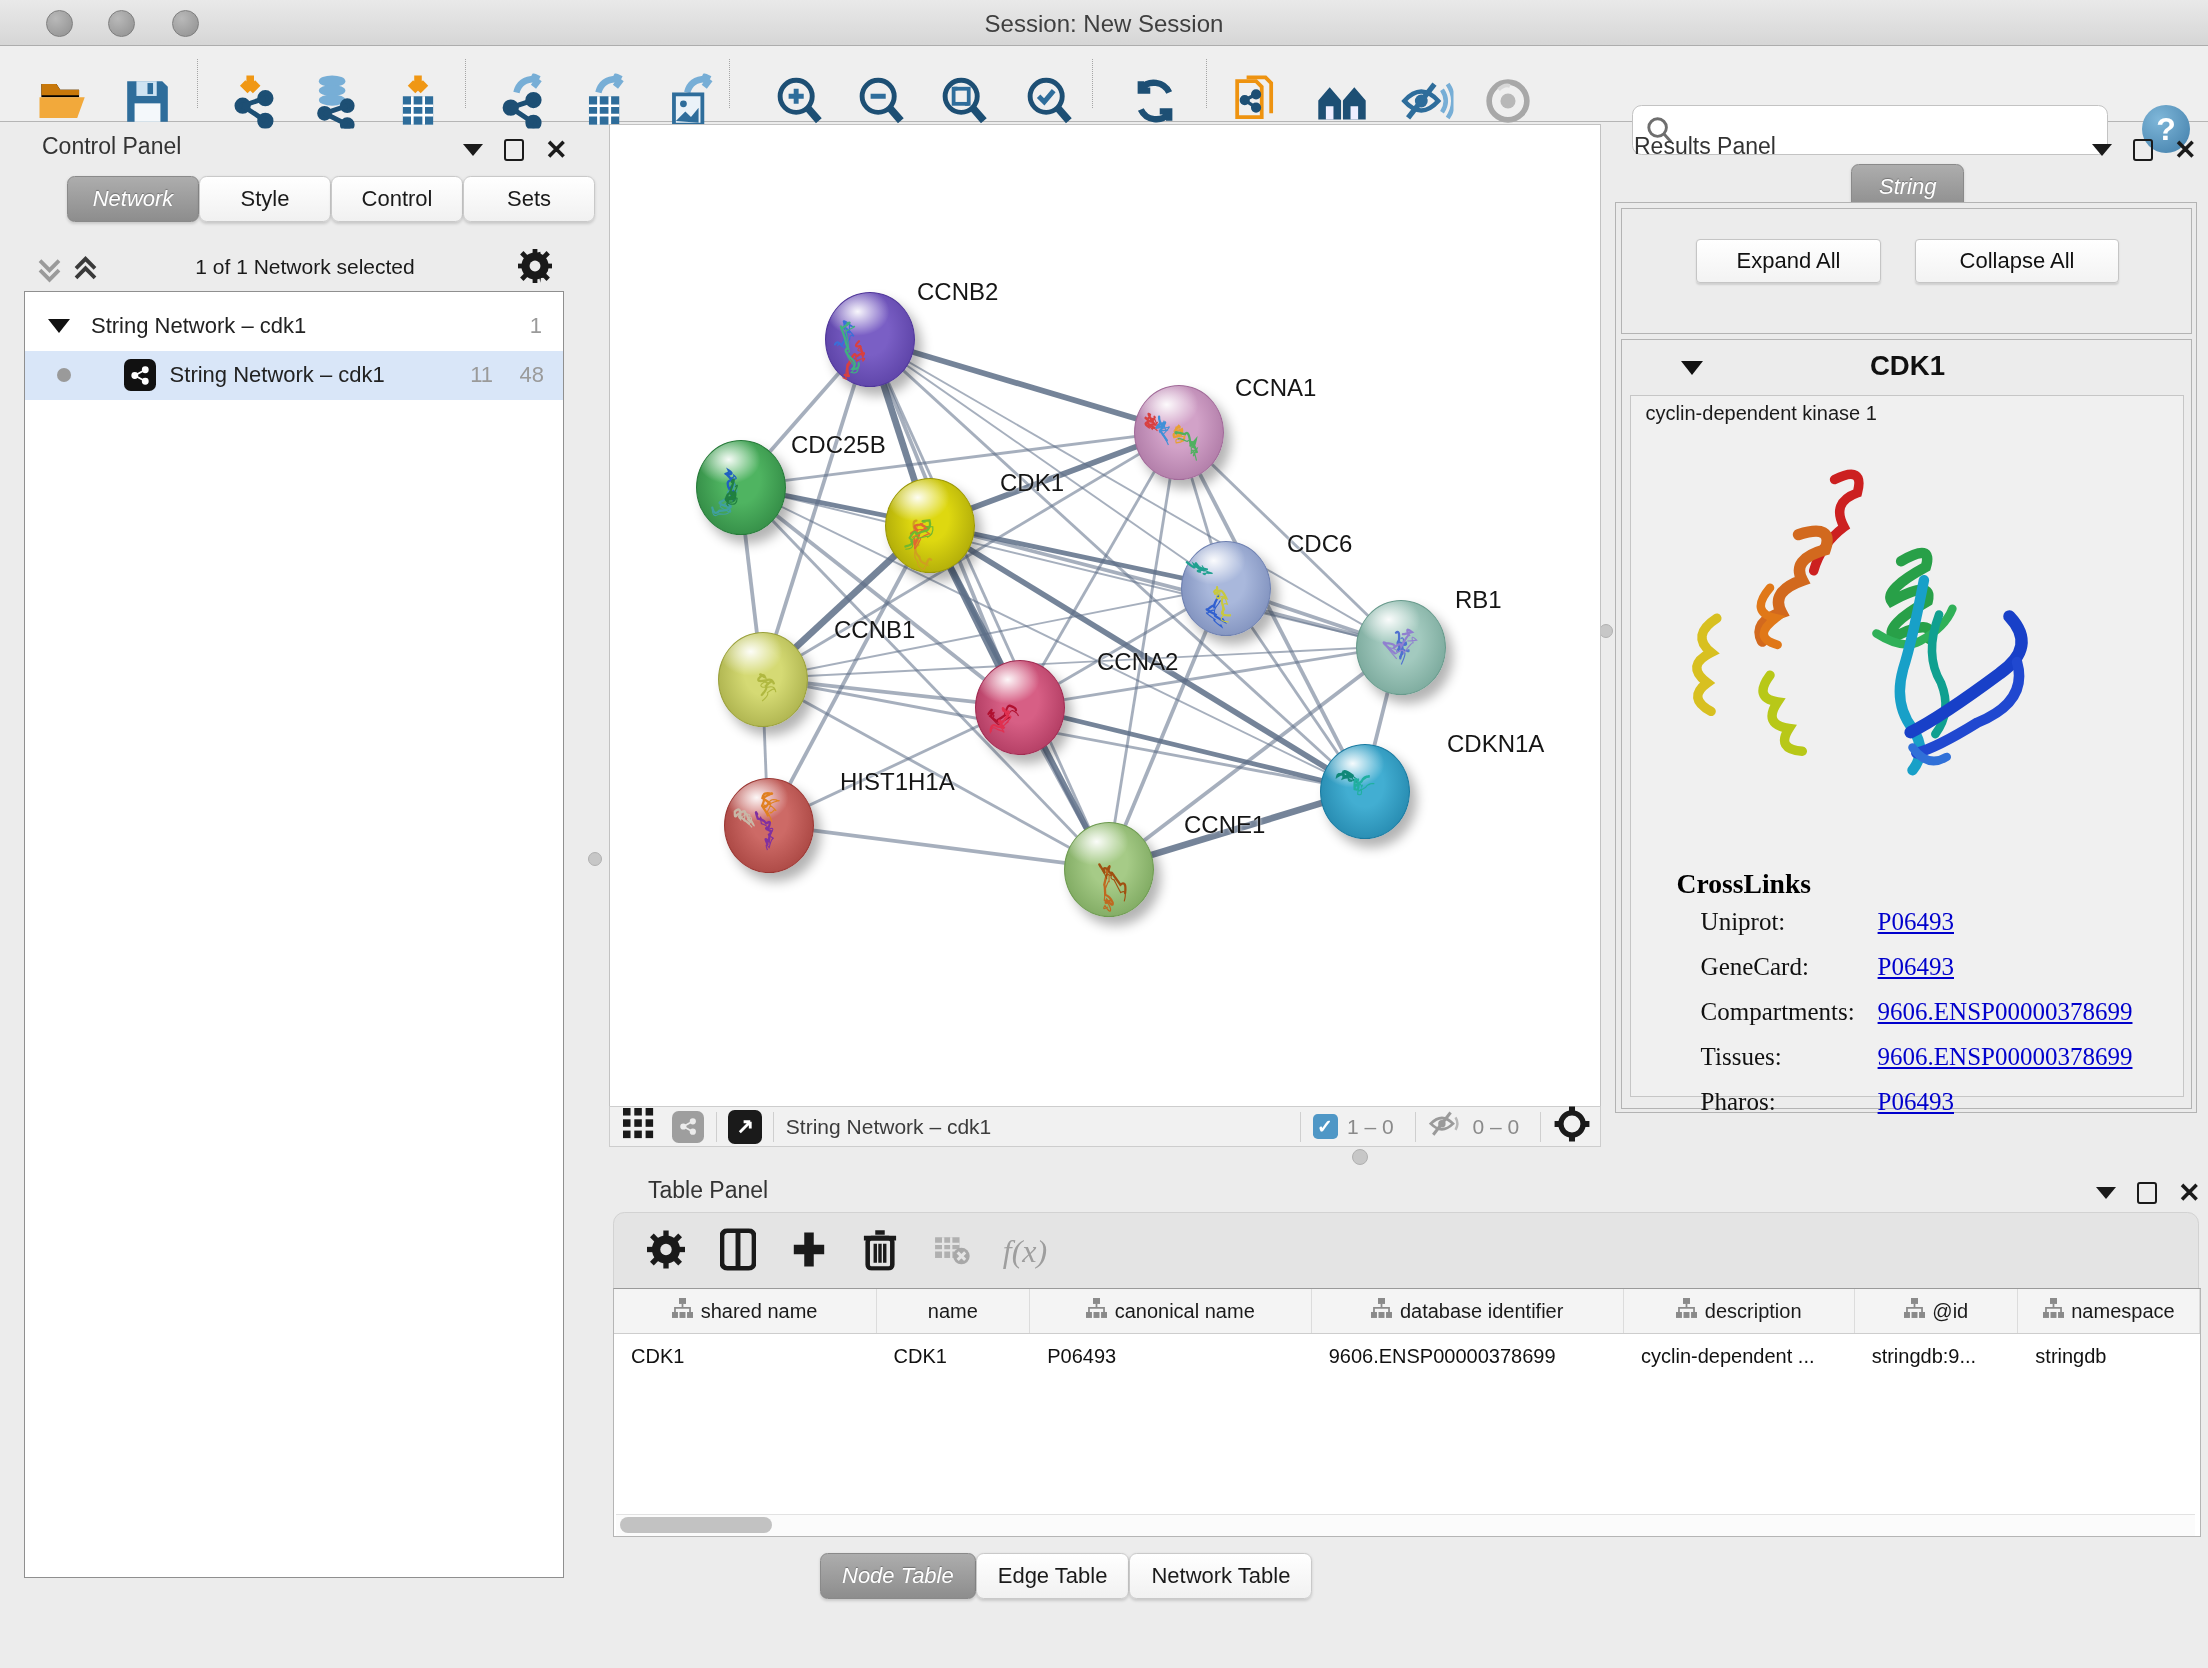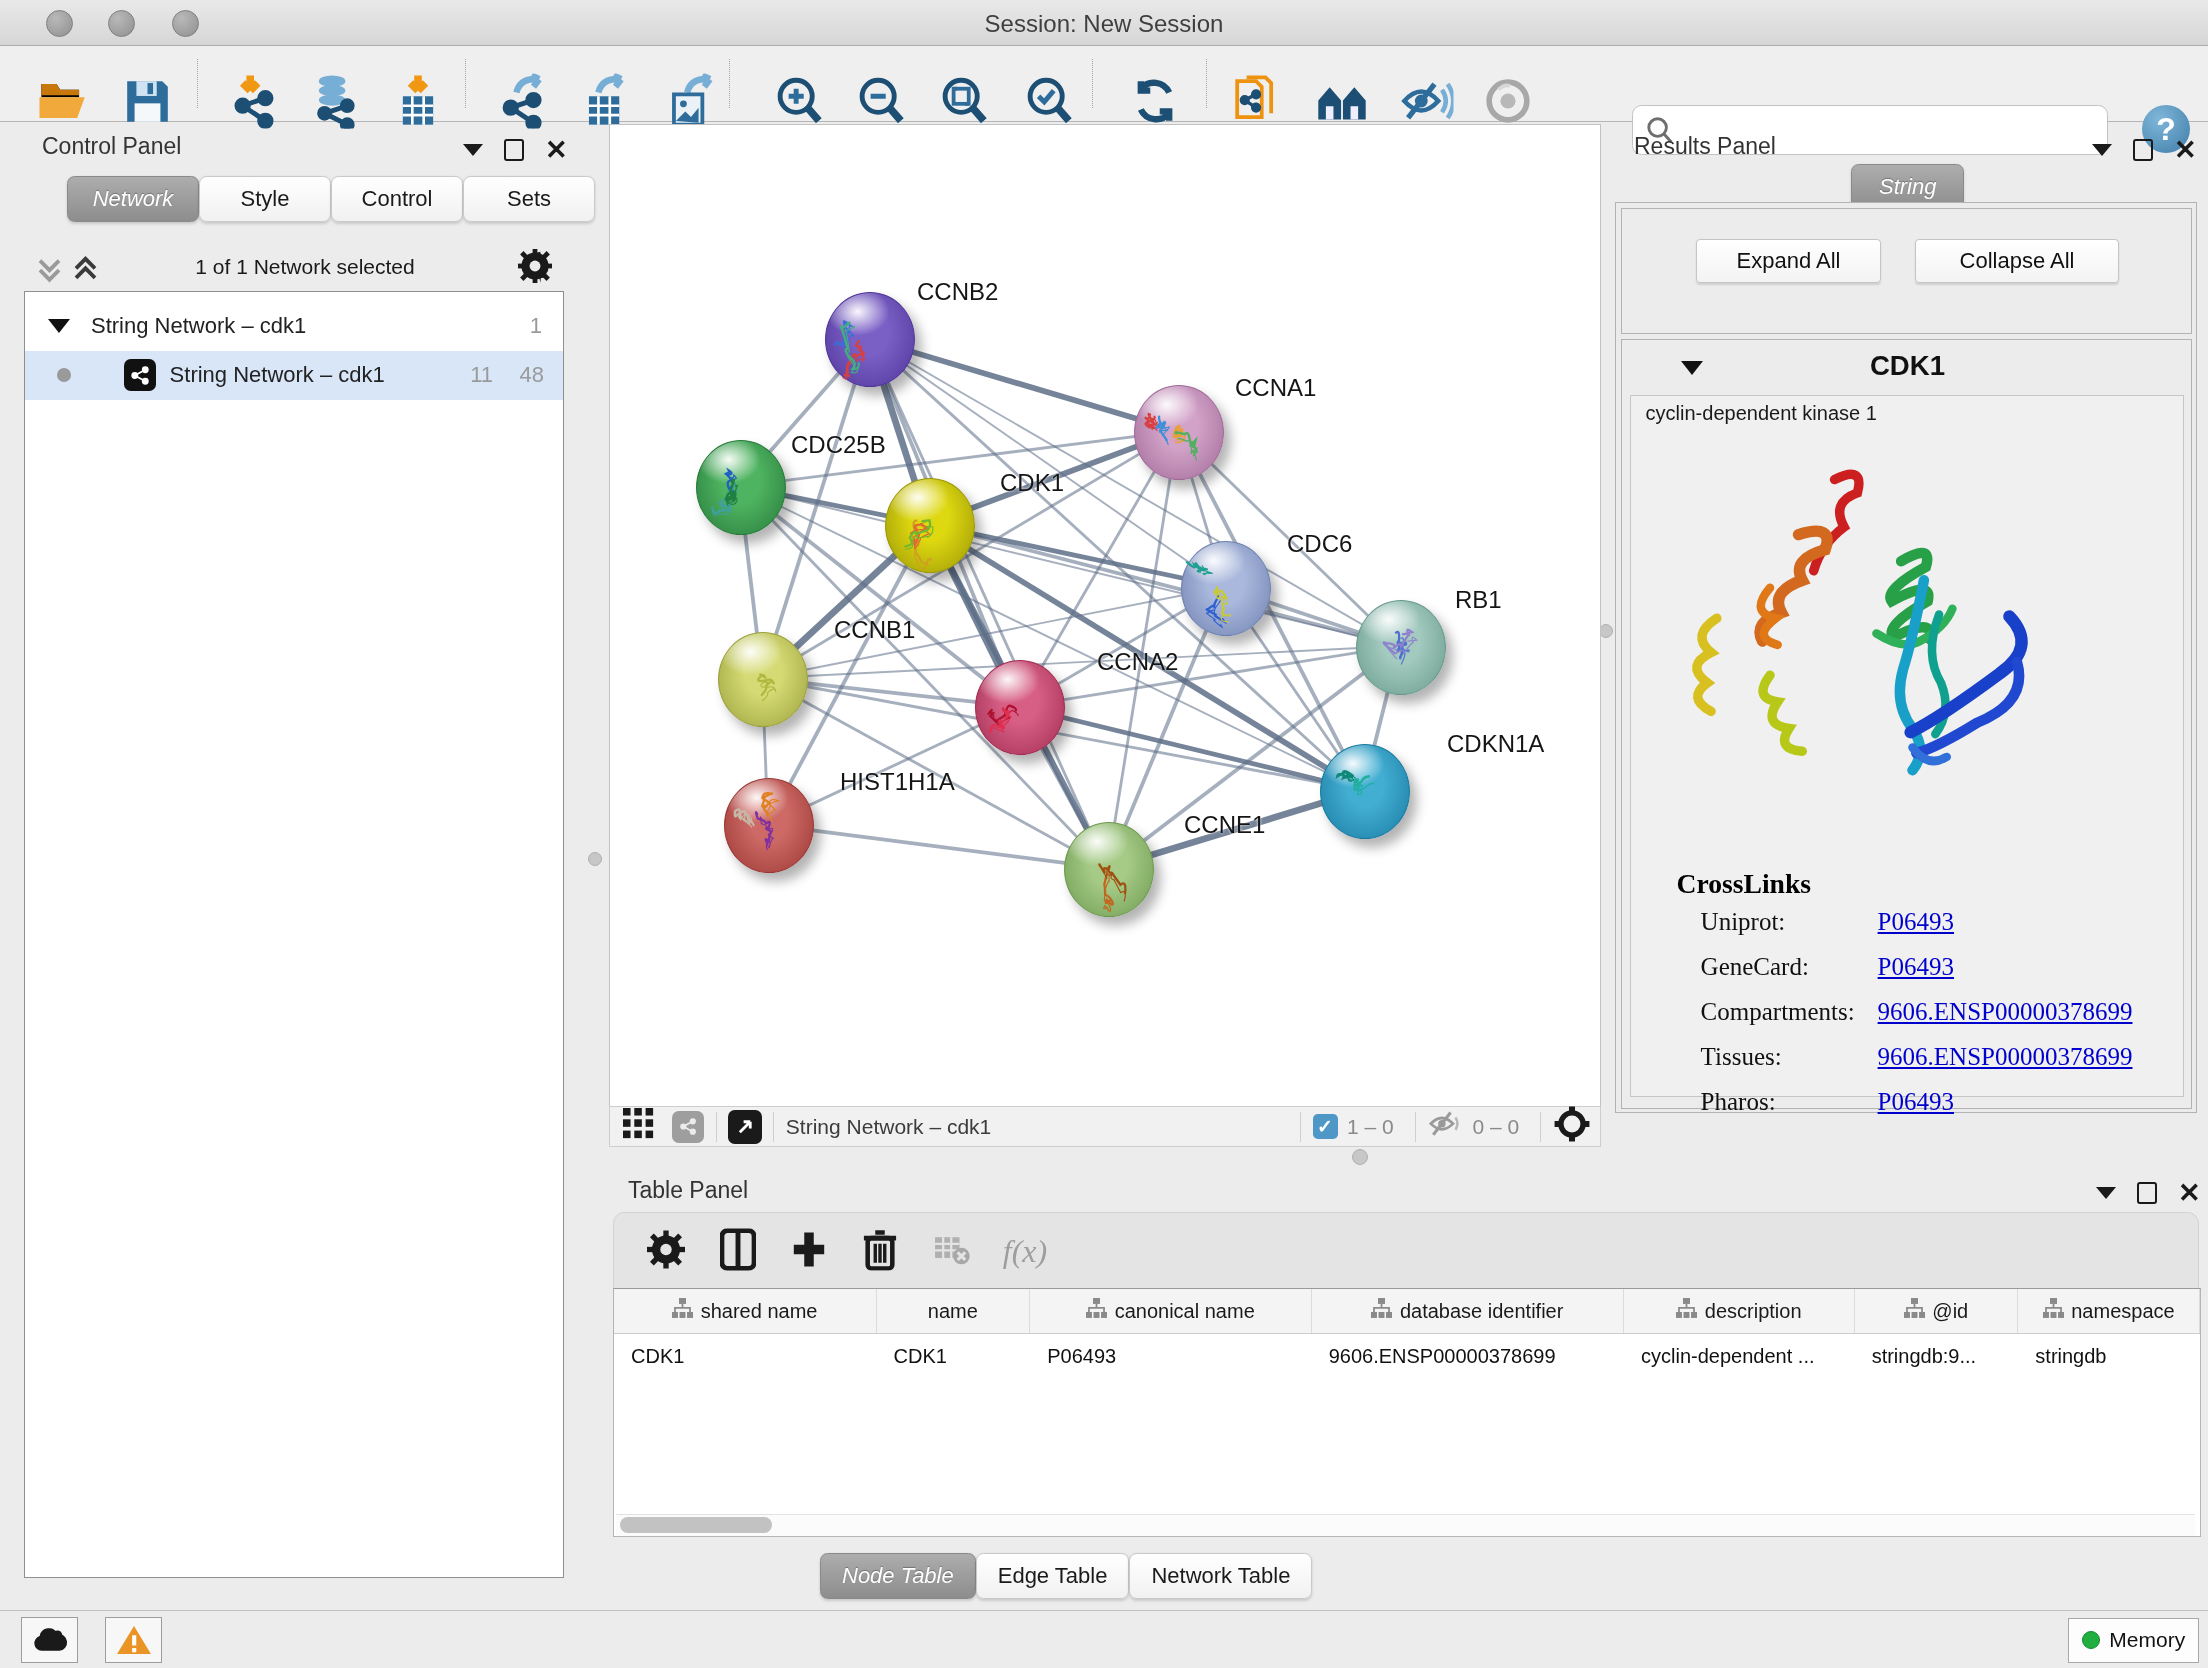--- a/index.html
+++ b/index.html
@@ -599,21 +599,21 @@
             <div style="display: flex; margin-bottom: 22px;">
               <span class="serif xl-label" style="width: 177px;">Pharos:</span>
               <a class="serif xl-link" href="#">P06493</a>
             </div>
           </div>
       </div>
     </div>
   </div>
 
   <div>
-    <div class="panel-title" style="position:absolute;left:628px;top:1177px">Table Panel</div>
+    <div class="panel-title" style="position:absolute;left:648px;top:1177px">Table Panel</div>
     <div class="panel-ctrls" style="left:2096px;top:1182px">
       <div class="pc-min"></div>
       <div class="pc-max"></div>
       <div class="pc-close">✕</div>
     </div>
 
     <div class="tbl-toolbar">
       <div class="tt-icon" style="left:52px">
         <svg width="38" height="38" viewBox="0 0 20 20">
             <circle cx="10" cy="10" r="7.4" fill="#1a1a1a"></circle>
@@ -753,34 +753,15 @@
         <div class="thumb"></div>
       </div>
 
     <div id="tbl-tabs">
         <div class="tabbtn sel">Node Table</div>
         <div class="tabbtn">Edge Table</div>
         <div class="tabbtn">Network Table</div>
       </div>
   </div>
 
-  <div class="statusbar">
-    <div class="sb-btn" style="left:21px">
-      <svg width="36" height="27" viewBox="0 0 19 14">
-          <path d="M5 13 a4 4 0 0 1 -1 -7.8 A5 5 0 0 1 13.5 4 a3.6 3.6 0 0 1 1 9z" fill="#1a1a1a"></path>
-          <circle cx="13.5" cy="4.6" r="2.4" fill="#1a1a1a"></circle>
-        </svg>
-    </div>
-    <div class="sb-btn" style="left:105px">
-      <svg width="38" height="32" viewBox="0 0 20 17">
-          <path d="M10 1 L19 16 H1z" fill="#eb9426"></path>
-          <rect x="9" y="6" width="2.2" height="5.4" fill="#fff"></rect>
-          <rect x="9" y="12.8" width="2.2" height="2.2" fill="#fff"></rect>
-        </svg>
-    </div>
-    <div class="memory-btn">
-      <div class="green-dot"></div>
-      <span>Memory</span>
-    </div>
-  </div>
 
 </div>
 
 
 </body></html>

